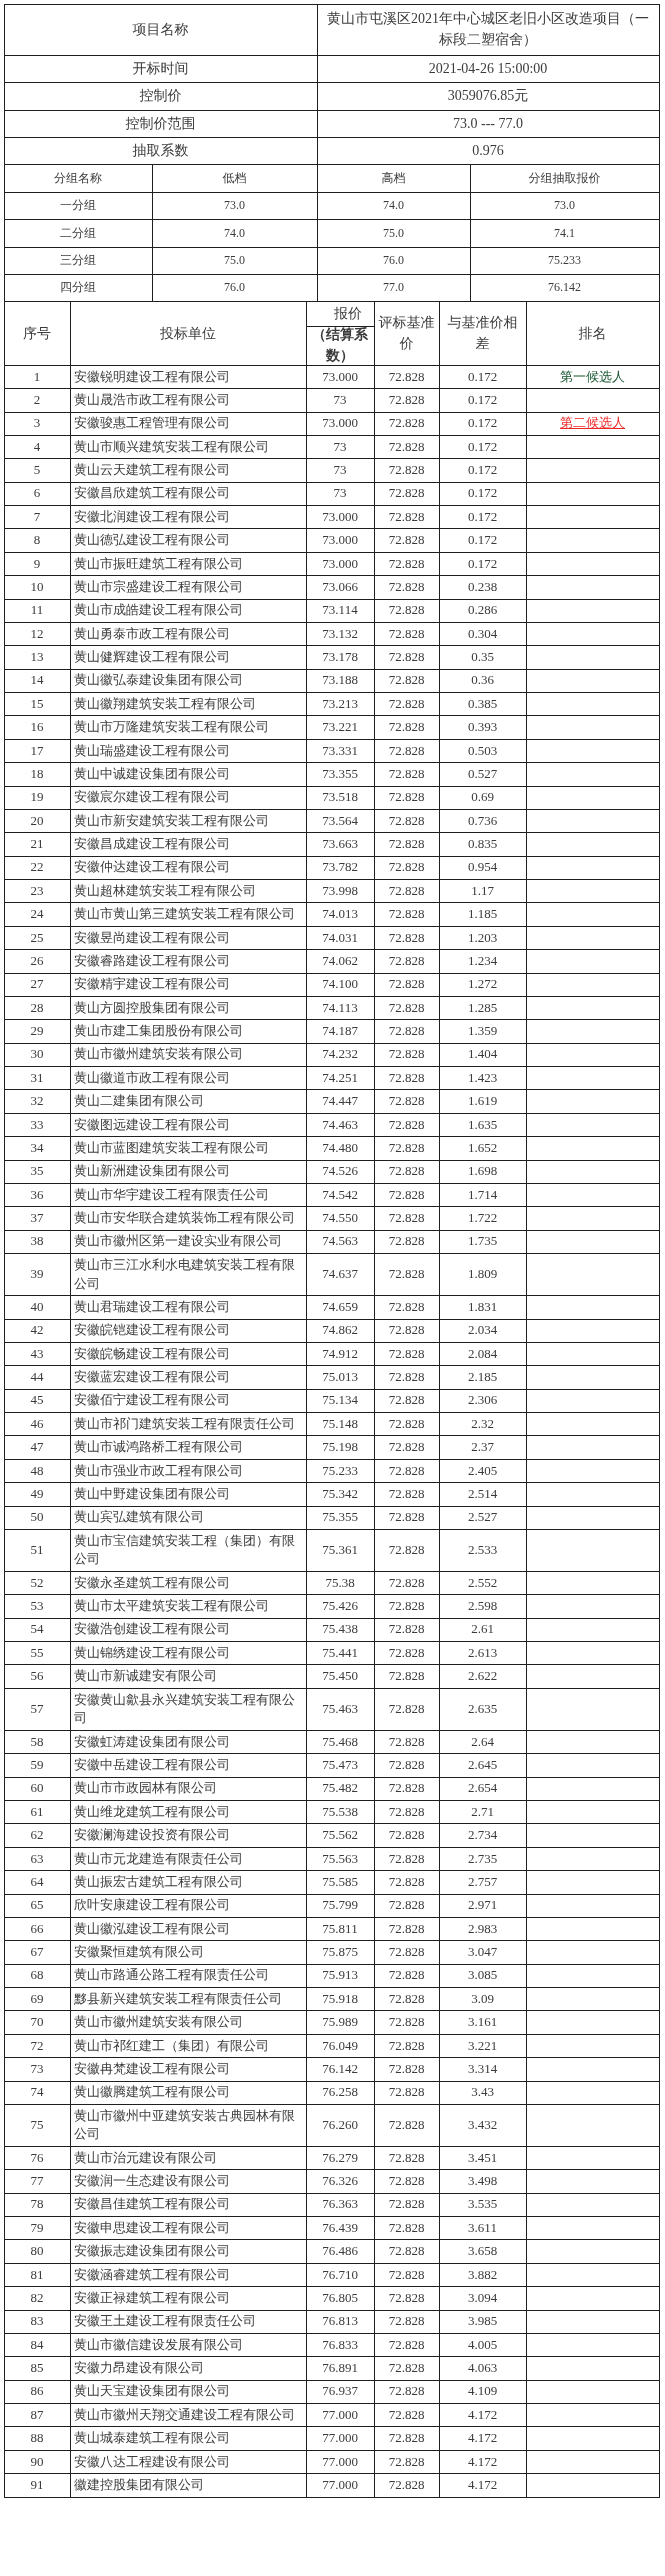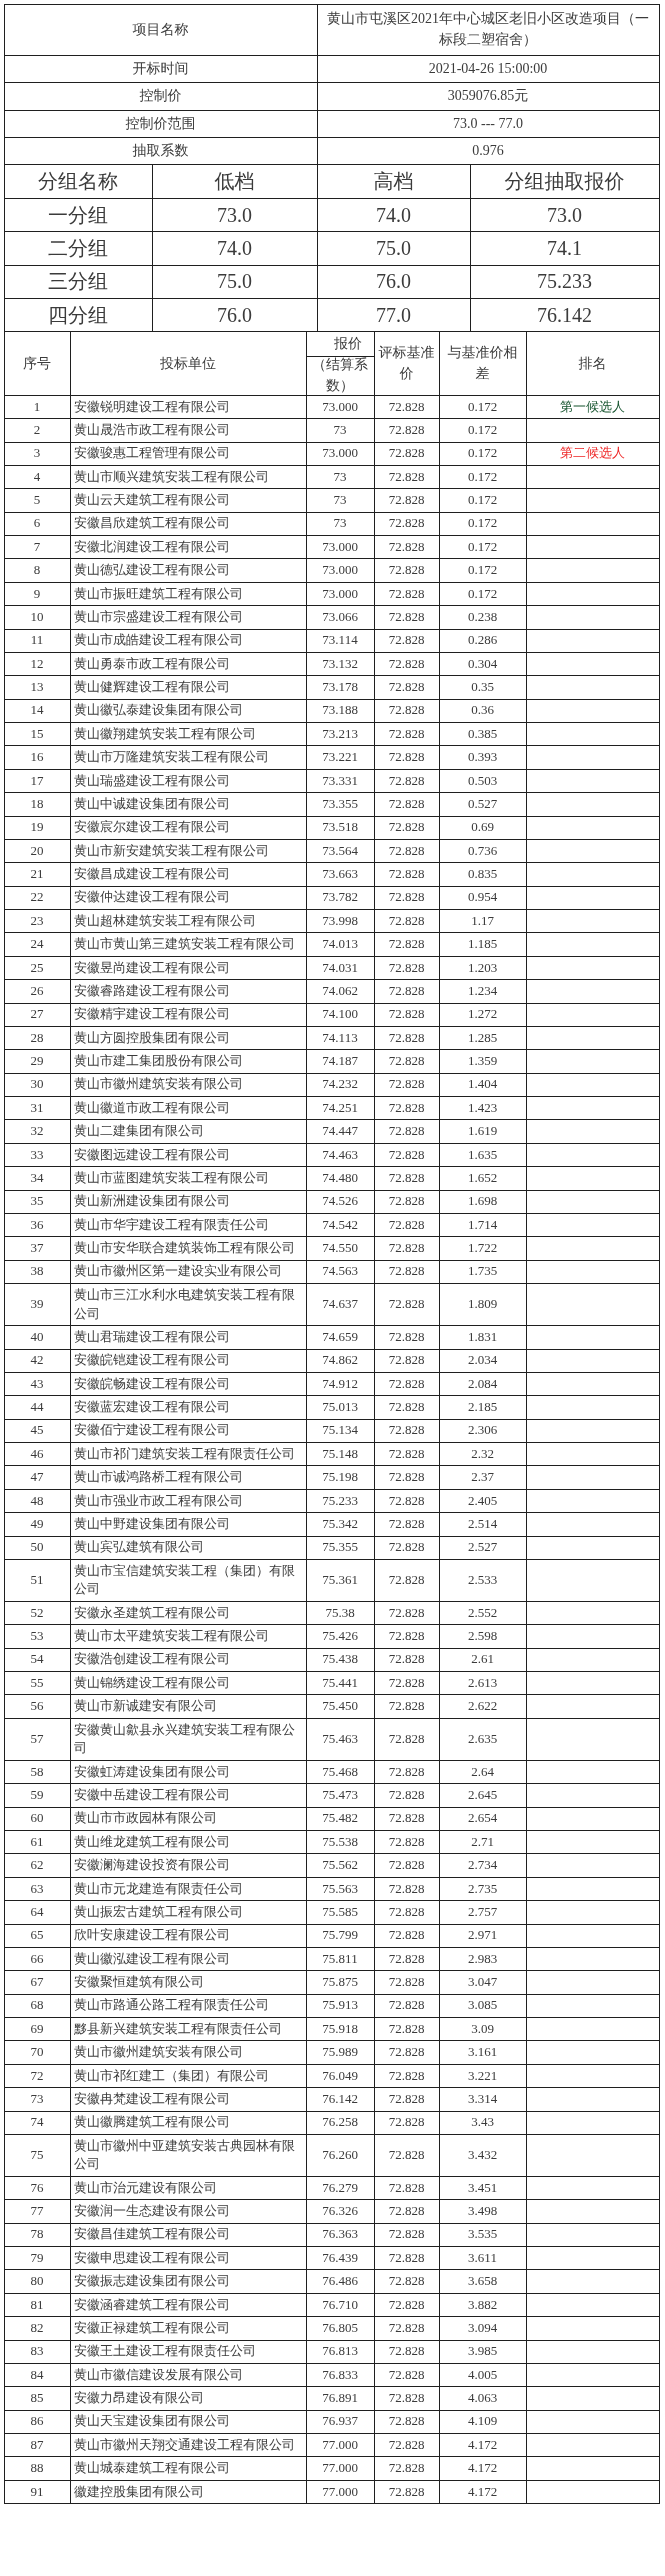--- a/index.html
+++ b/index.html
@@ -12,29 +12,29 @@
   .sheet{padding:3.5px 0 0 3.5px;}
   table{border-collapse:collapse;table-layout:fixed;width:655px;}
   td{border:0.9px solid #1f1f1f;vertical-align:middle;text-align:center;
      font-size:13px;line-height:1.45;padding:1.7px 2.6px;word-break:break-all;
      overflow:hidden;}
   .stack{margin-top:-0.9px;}
   
   .info td{height:23px;font-size:14px;}
   .info tr.tall td{height:47px;}
   
-  .grp td{height:23px;font-size:20px;margin-top:28px;}
+  .grp td{height:23px;font-size:12px;margin-top:28px;}
   
   .bids td{height:19px;}
   .bids .hdr td{font-size:14px;height:59px;}
   .price-hdr{padding:0;}
   .price-hdr .top{border-bottom:0.9px solid #1f1f1f;height:23px;
       display:flex;align-items:center;justify-content:center;padding-left:16px;}
   .price-hdr .bot{height:38px;display:flex;align-items:center;justify-content:center;
-      padding:0 5.2px;}
+      padding:0 5.2px;font-weight:bold;}
   .bids td.name{text-align:left;padding-left:3.5px;padding-right:1.7px;}
 </style>
 </head>
 <body>
 
 <div class="sheet">
 
   <table class="info">
     <colgroup>
         <col style="width:313px">
@@ -141,21 +141,21 @@
     <td>72.828</td>
     <td>0.172</td>
     <td></td>
   </tr>
         <tr>
     <td>3</td>
     <td class="name">安徽骏惠工程管理有限公司</td>
     <td>73.000</td>
     <td>72.828</td>
     <td>0.172</td>
-    <td style="color: rgb(238, 36, 36);">第二候选人</td>
+    <td style="color: rgb(238, 36, 36); text-decoration: underline;">第二候选人</td>
   </tr>
         <tr>
     <td>4</td>
     <td class="name">黄山市顺兴建筑安装工程有限公司</td>
     <td>73</td>
     <td>72.828</td>
     <td>0.172</td>
     <td></td>
   </tr>
         <tr>
@@ -802,20 +802,28 @@
     <td>87</td>
     <td class="name">黄山市徽州天翔交通建设工程有限公司</td>
     <td>77.000</td>
     <td>72.828</td>
     <td>4.172</td>
     <td></td>
   </tr>
         <tr>
     <td>88</td>
     <td class="name">黄山城泰建筑工程有限公司</td>
+    <td>77.000</td>
+    <td>72.828</td>
+    <td>4.172</td>
+    <td></td>
+  </tr>
+        <tr>
+    <td>90</td>
+    <td class="name">安徽八达工程建设有限公司</td>
     <td>77.000</td>
     <td>72.828</td>
     <td>4.172</td>
     <td></td>
   </tr>
         <tr>
     <td>91</td>
     <td class="name">徽建控股集团有限公司</td>
     <td>77.000</td>
     <td>72.828</td>

